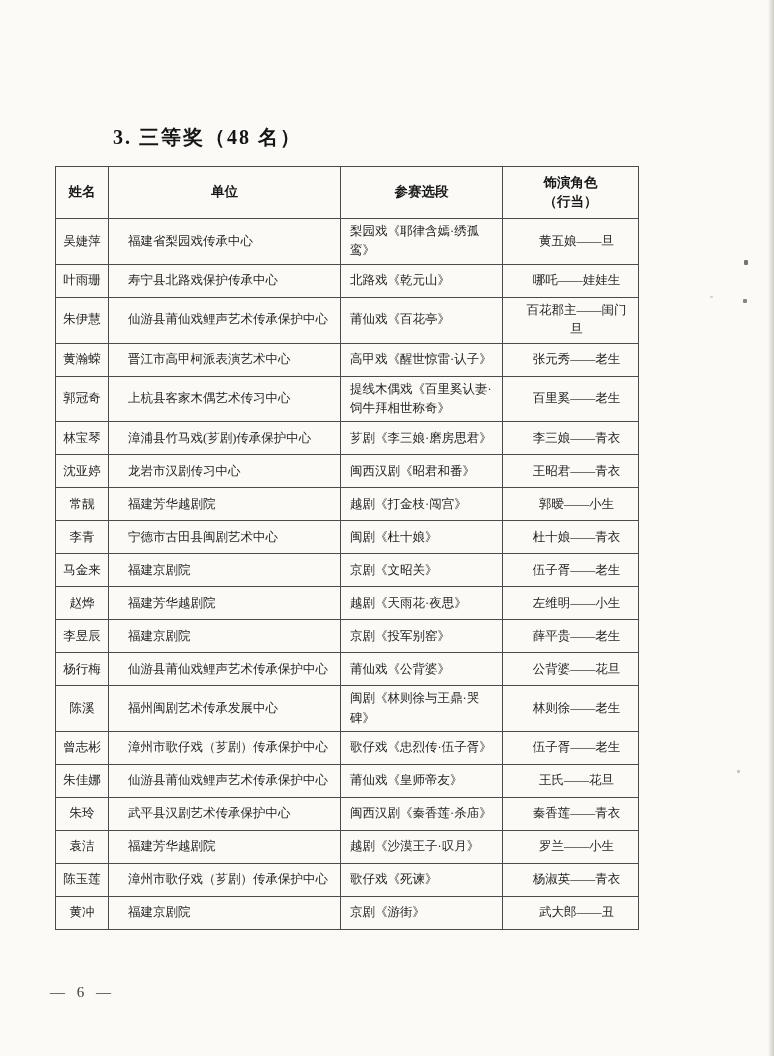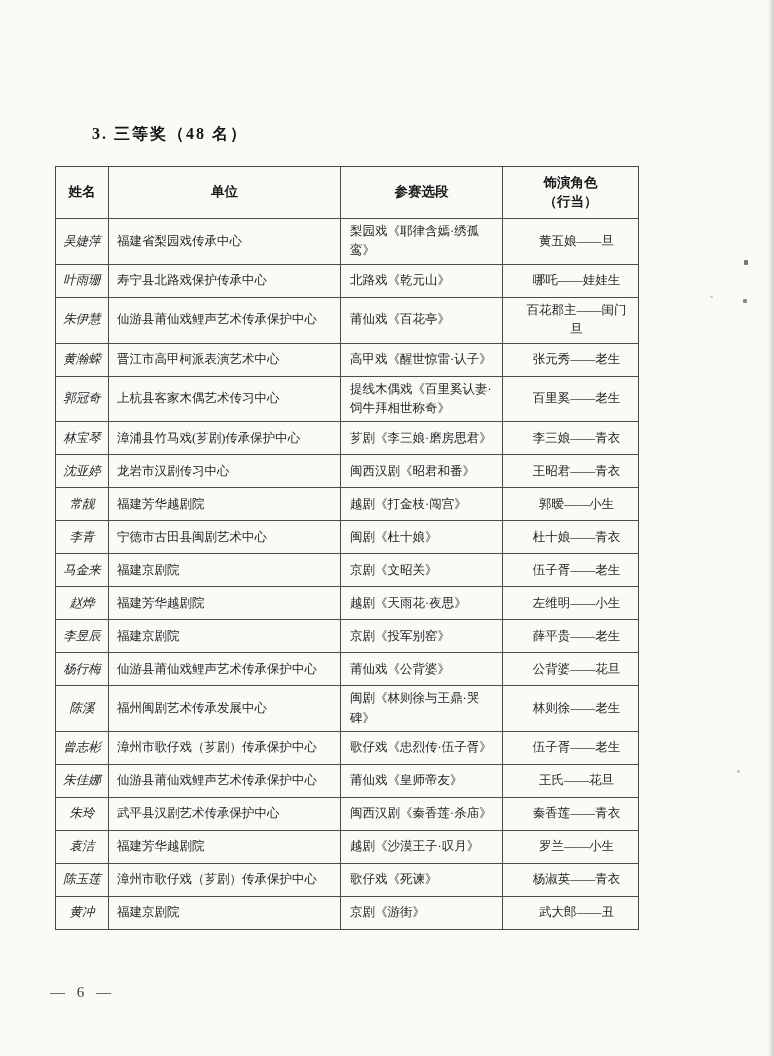--- a/index.html
+++ b/index.html
@@ -10,22 +10,22 @@
     overflow:hidden;
     font-family:"Liberation Serif","DejaVu Serif",serif;
     color:#1f1f1f;
   }
   .scan-edge{
     position:absolute;top:0;right:0;width:6px;height:1056px;
     background:linear-gradient(to right,rgba(190,188,184,0),#cfccc6);
   }
   .speck{position:absolute;background:#4a4a4a;border-radius:1px;}
   .page-title{
-    position:absolute;left:92px;top:124px;
-    font-size:16px;font-weight:bold;letter-spacing:2px;color:#151515;
+    position:absolute;left:113px;top:124px;
+    font-size:20px;font-weight:bold;letter-spacing:2px;color:#151515;
   }
   .award-table{
     position:absolute;left:55px;top:166px;
     width:583px;
     border-collapse:collapse;
     table-layout:fixed;
     border-radius:6px;
   }
   .award-table th,.award-table td{
     border:1px solid #4b4b4b;
@@ -38,22 +38,22 @@
   }
   .award-table td{
     font-size:12.5px;line-height:1.55;
     padding:3px 6px;
   }
   .award-table tr{height:33px;}
   col.c-name{width:53px;}
   col.c-unit{width:232px;}
   col.c-piece{width:162px;}
   col.c-role{width:136px;}
-  td.cell-name{text-align:center;padding:3px 2px;font-style:italic;}
-  td.cell-unit{text-align:left;padding-left:8px;font-family:Liberation Serif, serif;}
+  td.cell-name{text-align:center;padding:3px 2px;}
+  td.cell-unit{text-align:left;padding-left:19px;font-family:Liberation Serif, serif;}
   td.cell-piece{text-align:left;padding-left:9px;}
   td.cell-role{text-align:center;padding-left:18px;}
   th.th-role{white-space:pre-line;}
   .page-footer{
     position:absolute;left:50px;top:984px;
     font-size:15px;color:#3a3a3a;letter-spacing:4px;
   }
 </style>
 </head>
 <body>

